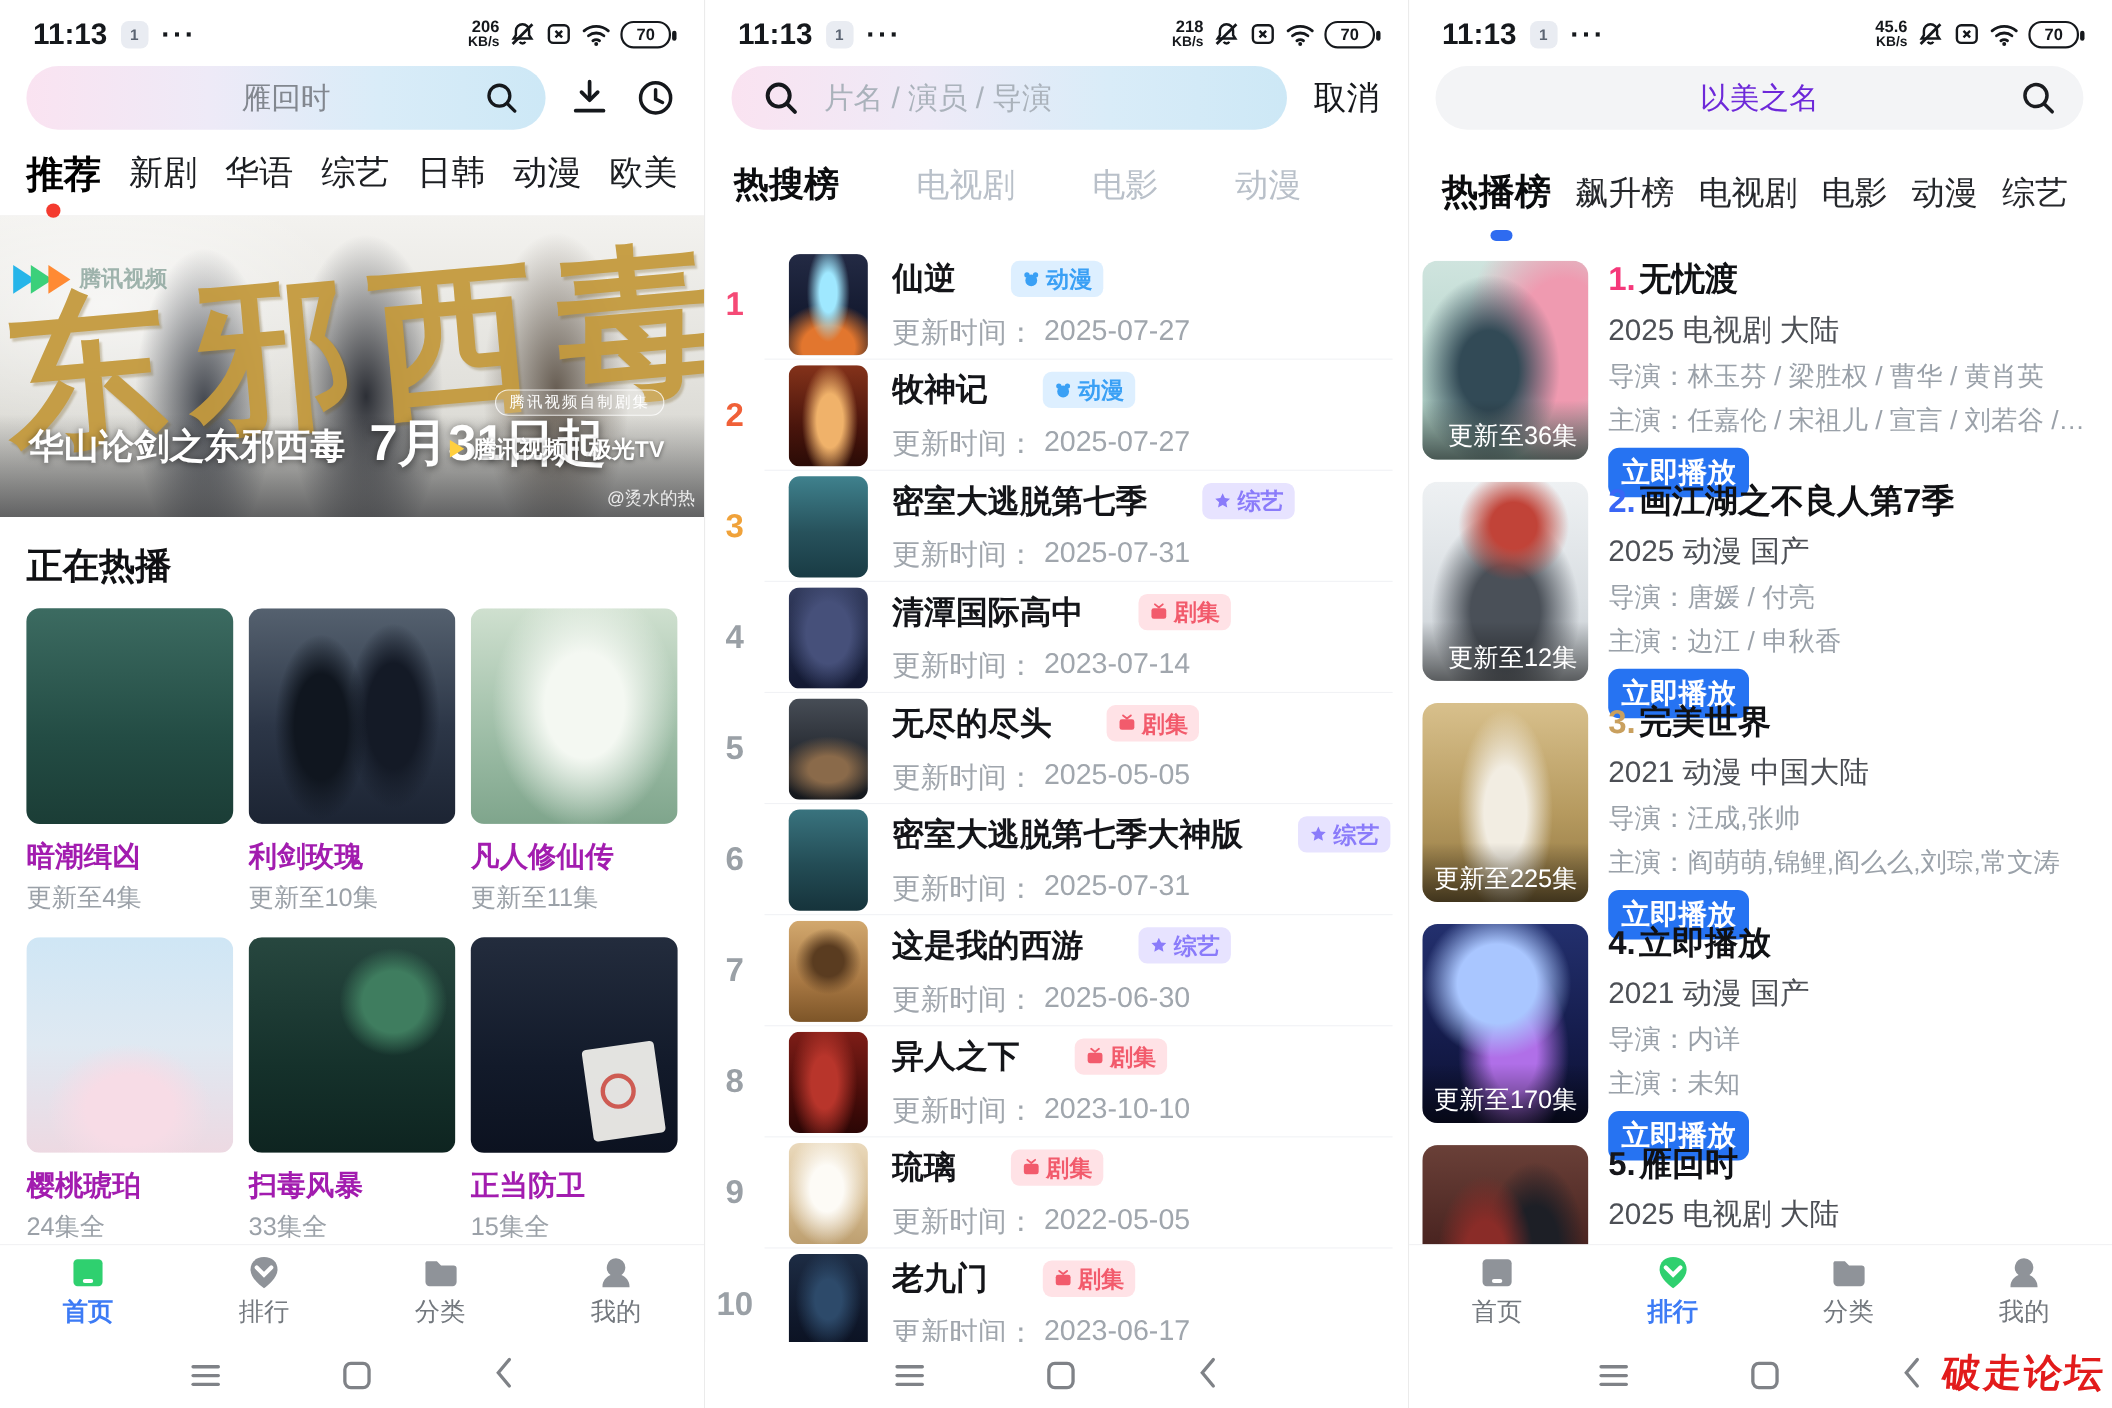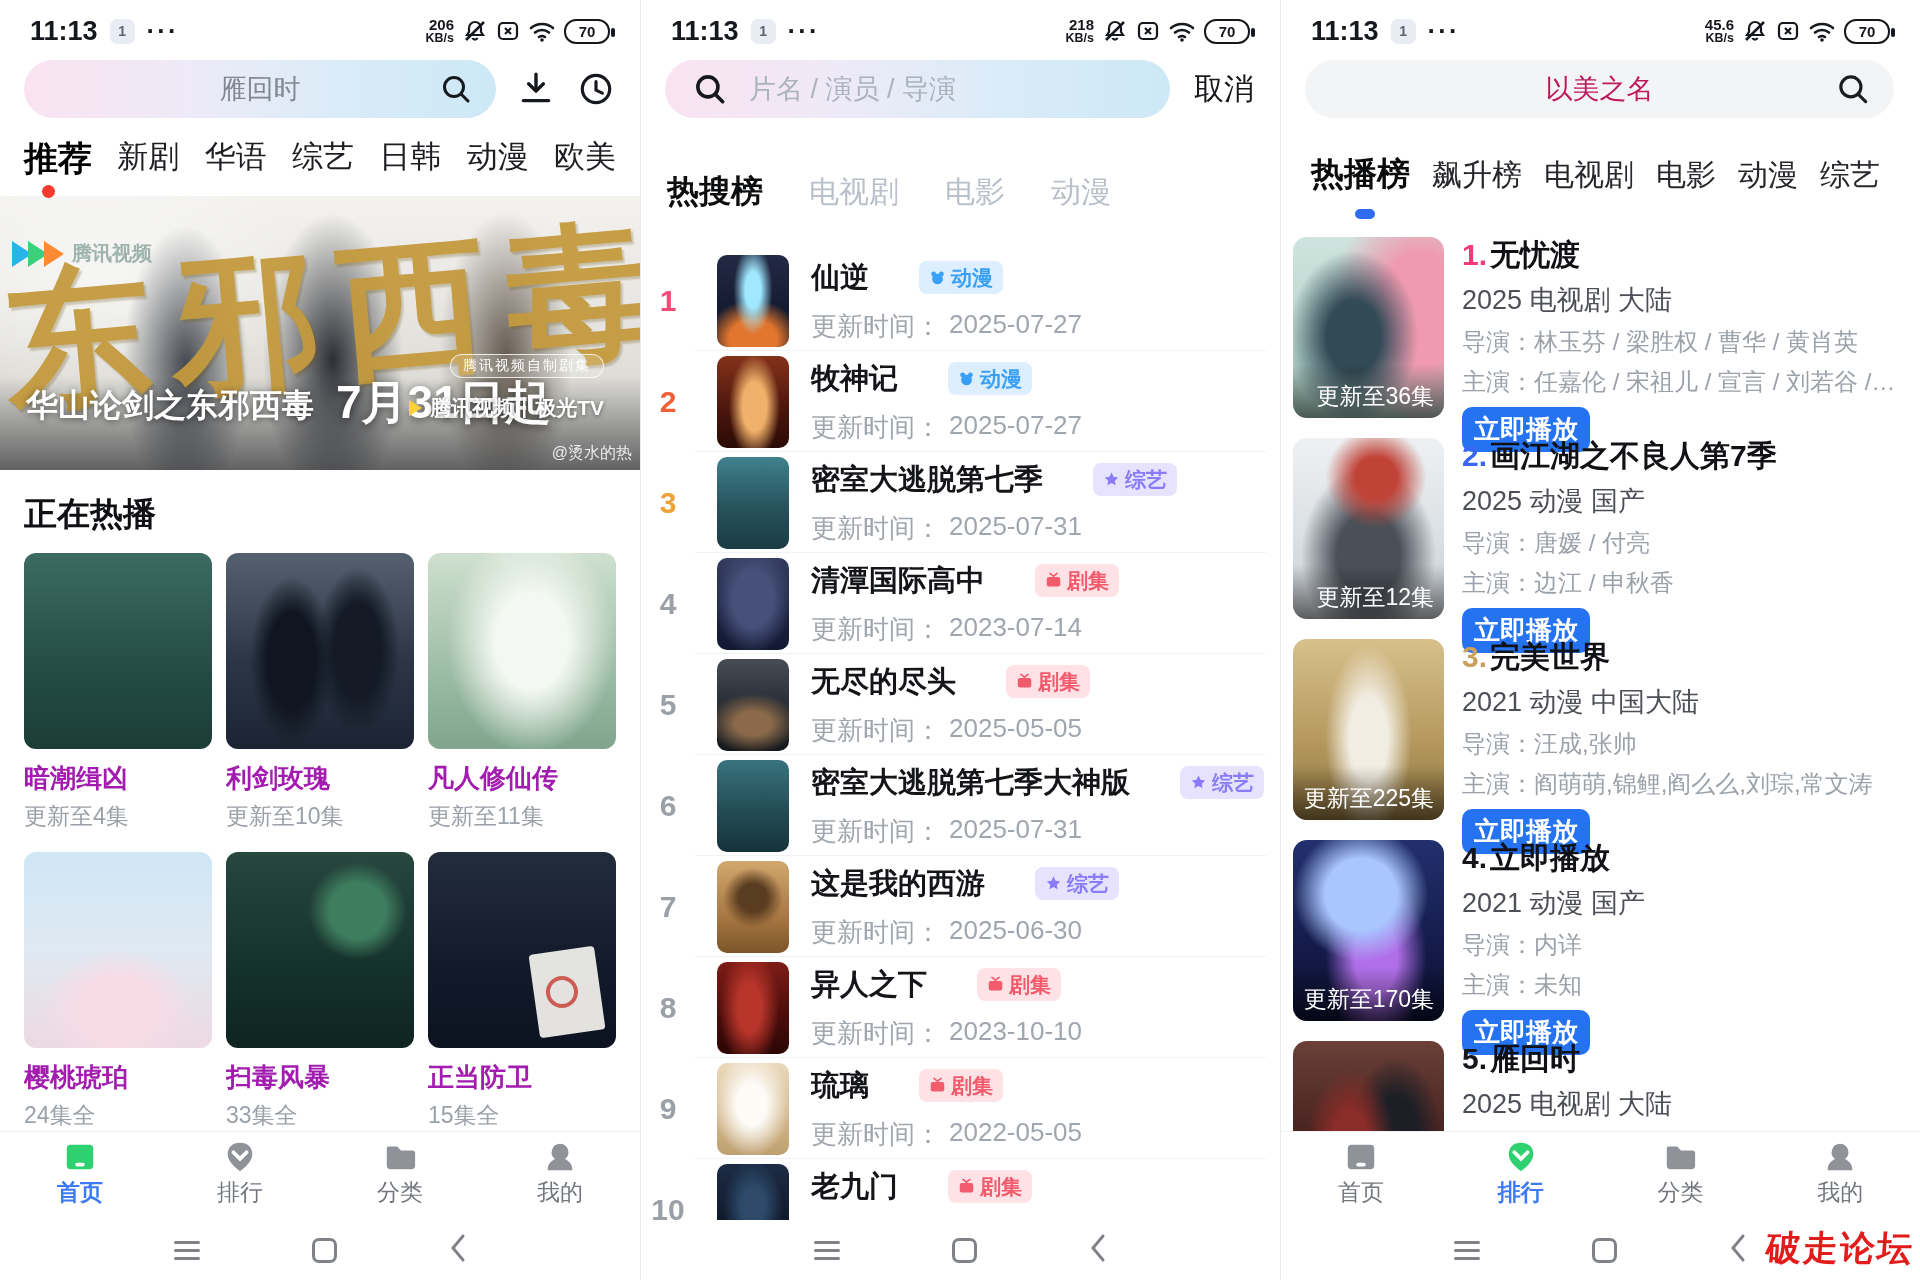--- a/index.html
+++ b/index.html
@@ -30,21 +30,21 @@
   .sbar-grad{background:linear-gradient(90deg,#fae3f1 0%,#eeeaf7 35%,#d9ecf8 68%,#cde8f6 100%);}
   .sbar-gray{background:#f3f4f6;}
   .sbar .ph{font-size:27px;color:#82878f;}
   .ph-center{position:absolute;left:0;right:0;text-align:center;}
   .mag-right{position:absolute;right:22px;display:flex;}
   .mag-left{position:absolute;left:26px;display:flex;}
   .p1-sbar{flex:0 0 472px;}
   .p2-sbar{flex:1;}
   .p2-sbar .ph{margin-left:84px;color:#aab2bb;}
   .p3-sbar{flex:1;}
-  .p3-sbar .ph{color:#be185d;}
+  .p3-sbar .ph{color:#6d28d9;}
   .icon-btn{display:flex;align-items:center;justify-content:center;}
   .cancel{font-size:30px;color:#17191d;flex:0 0 auto;margin-left:4px;}
 
   
   .p1-tabs{display:flex;justify-content:space-between;align-items:flex-start;padding:18px 24px 0 24px;position:relative;}
   .p1-tab{font-size:31px;color:#1c1e22;}
   .p1-tab.active{font-size:34px;font-weight:800;color:#000;}
   .red-dot{position:absolute;left:42px;bottom:-16px;width:13px;height:13px;border-radius:50%;background:#f43b2f;z-index:4;}
 
   
@@ -79,21 +79,21 @@
   
   .section{padding:0 24px;}
   .sec-title{margin-top:22px;font-size:33px;font-weight:800;color:#0f1013;}
   .grid{margin-top:16px;display:grid;grid-template-columns:repeat(3,1fr);column-gap:14px;row-gap:20px;}
   .poster{border-radius:12px;position:relative;overflow:hidden;}
   .p1-poster{height:196px;}
   .card-title{margin-top:12px;font-size:26px;font-weight:650;color:#a21caf;white-space:nowrap;overflow:hidden;}
   .card-meta{margin-top:5px;font-size:23px;color:#9ba1a8;}
 
   
-  .p2-tabs{display:flex;gap:46px;padding:52px 0 0 26px;align-items:baseline;}
+  .p2-tabs{display:flex;gap:70px;padding:28px 0 0 26px;align-items:baseline;}
   .p2-tab{font-size:30px;color:#b9c0c9;}
   .p2-tab.active{font-size:32px;font-weight:800;color:#0c0d0f;}
   .p2-list{margin-top:36px;}
   .p2-row{height:101px;display:flex;align-items:center;position:relative;}
   .p2-row::after{content:"";position:absolute;left:54px;right:14px;bottom:0;height:1px;background:#f1f2f5;}
   .p2-rank{width:54px;text-align:center;font-size:30px;font-weight:600;color:#9aa0a6;flex:0 0 54px;}
   .p2-poster{width:72px;height:92px;border-radius:10px;flex:0 0 72px;margin-left:22px;}
   .p2-rowinfo{margin-left:22px;flex:1;min-width:0;}
   .p2-titlerow{display:flex;align-items:center;gap:36px;}
   .p2-title{font-size:29px;font-weight:700;color:#141519;white-space:nowrap;overflow:hidden;text-overflow:ellipsis;}

